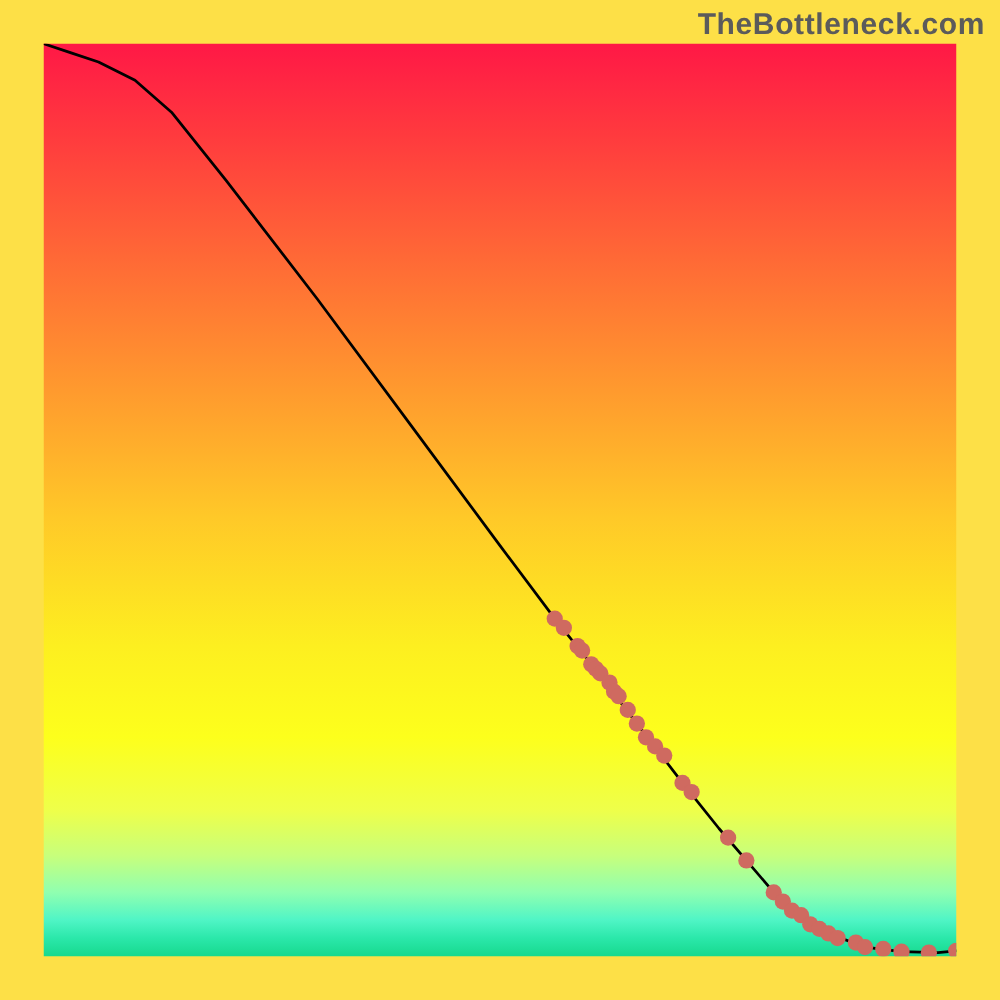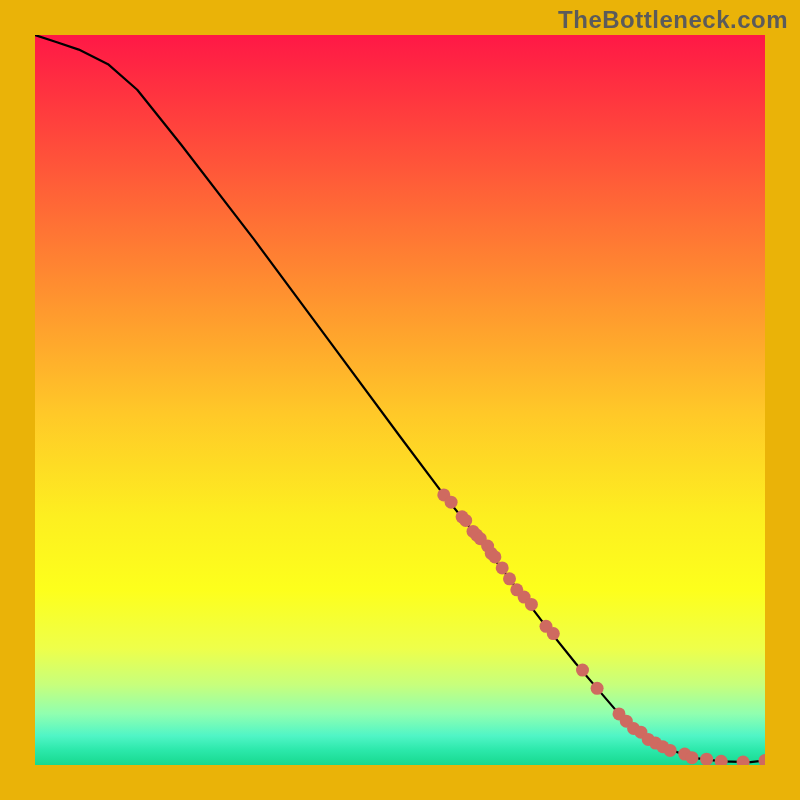--- a/index.html
+++ b/index.html
@@ -1,17 +1,17 @@
 <!DOCTYPE html>
 <html><head>
 <meta charset="utf-8">
 <style>
   * { margin: 0; padding: 0; box-sizing: border-box; }
   html, body { width: 800px; height: 800px; background: #000; overflow: hidden; }
-  .wrap { position: relative; width: 800px; height: 800px; background: #eab308; }
+  .wrap { position: relative; width: 800px; height: 800px; background: #fde047; }
   .plot {
     position: absolute;
     left: 35px; top: 35px;
     width: 730px; height: 730px;
     background: linear-gradient(to bottom,
       #ff1846 0%,
       #ff3a3e 10%,
       #ff6e35 25%,
       #ff9a2e 38%,
       #ffc928 52%,

